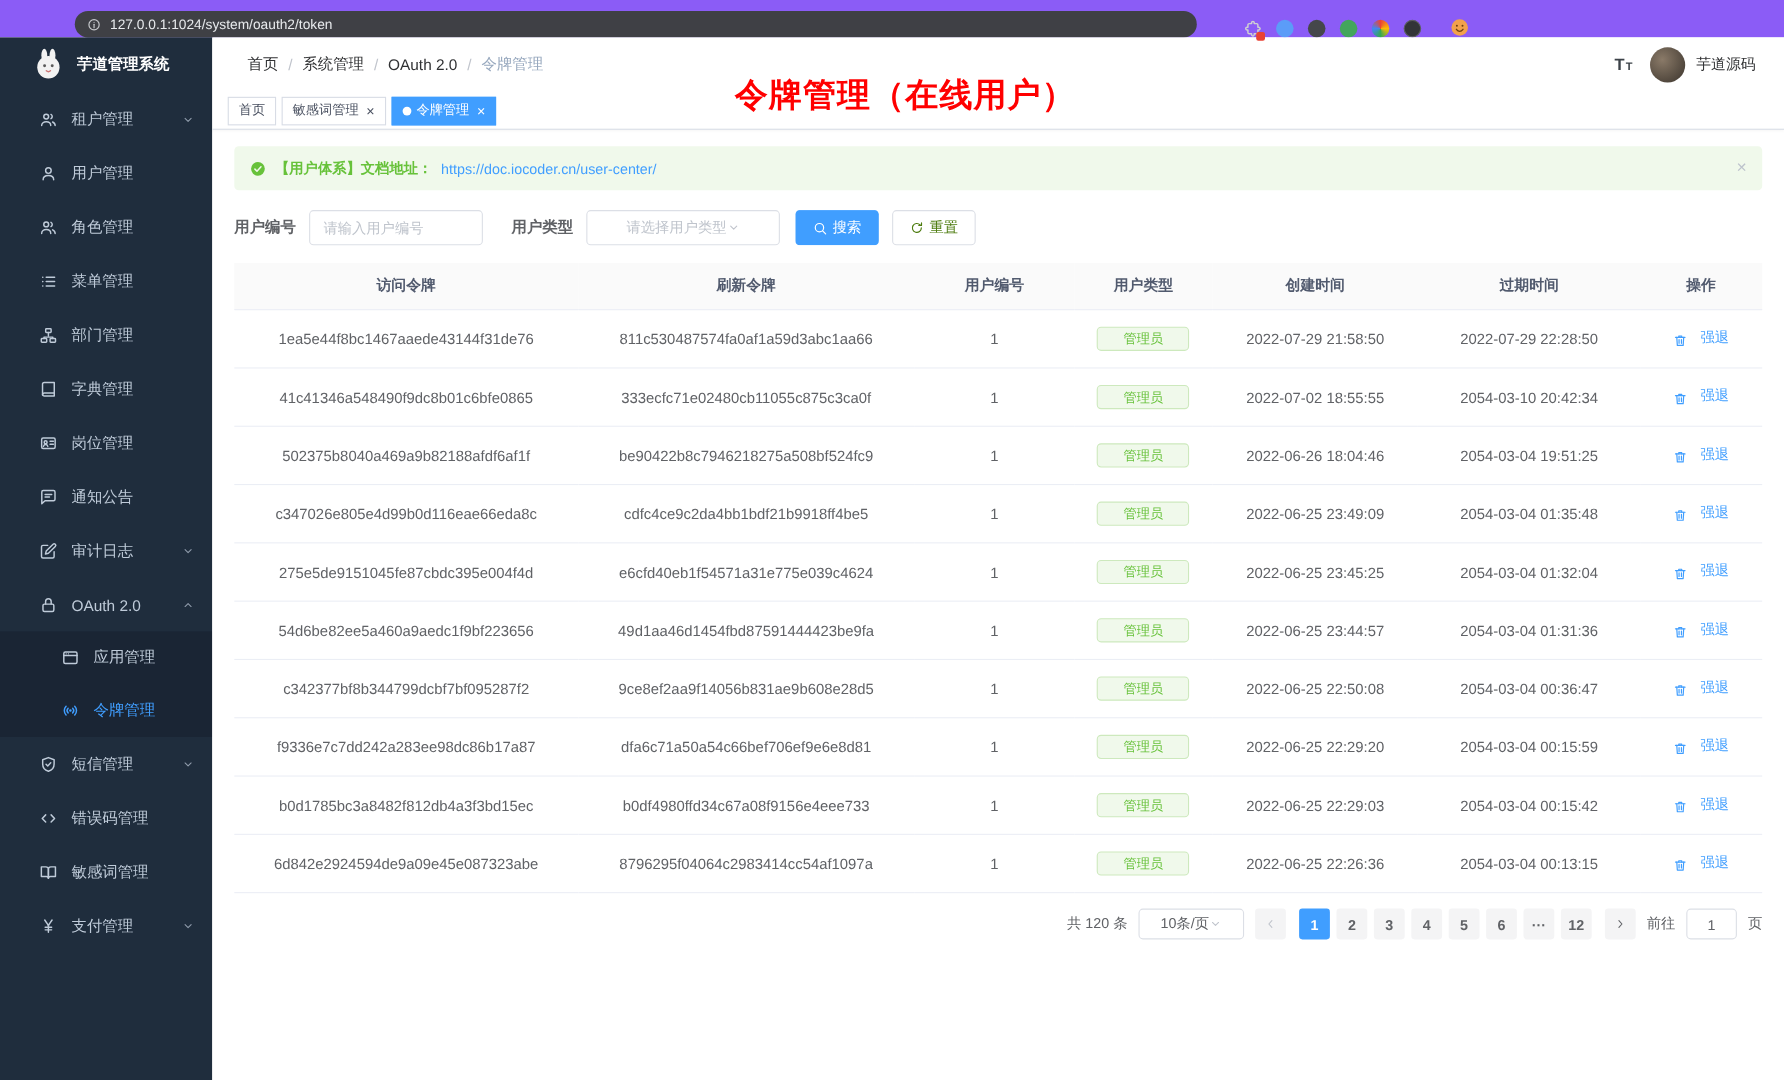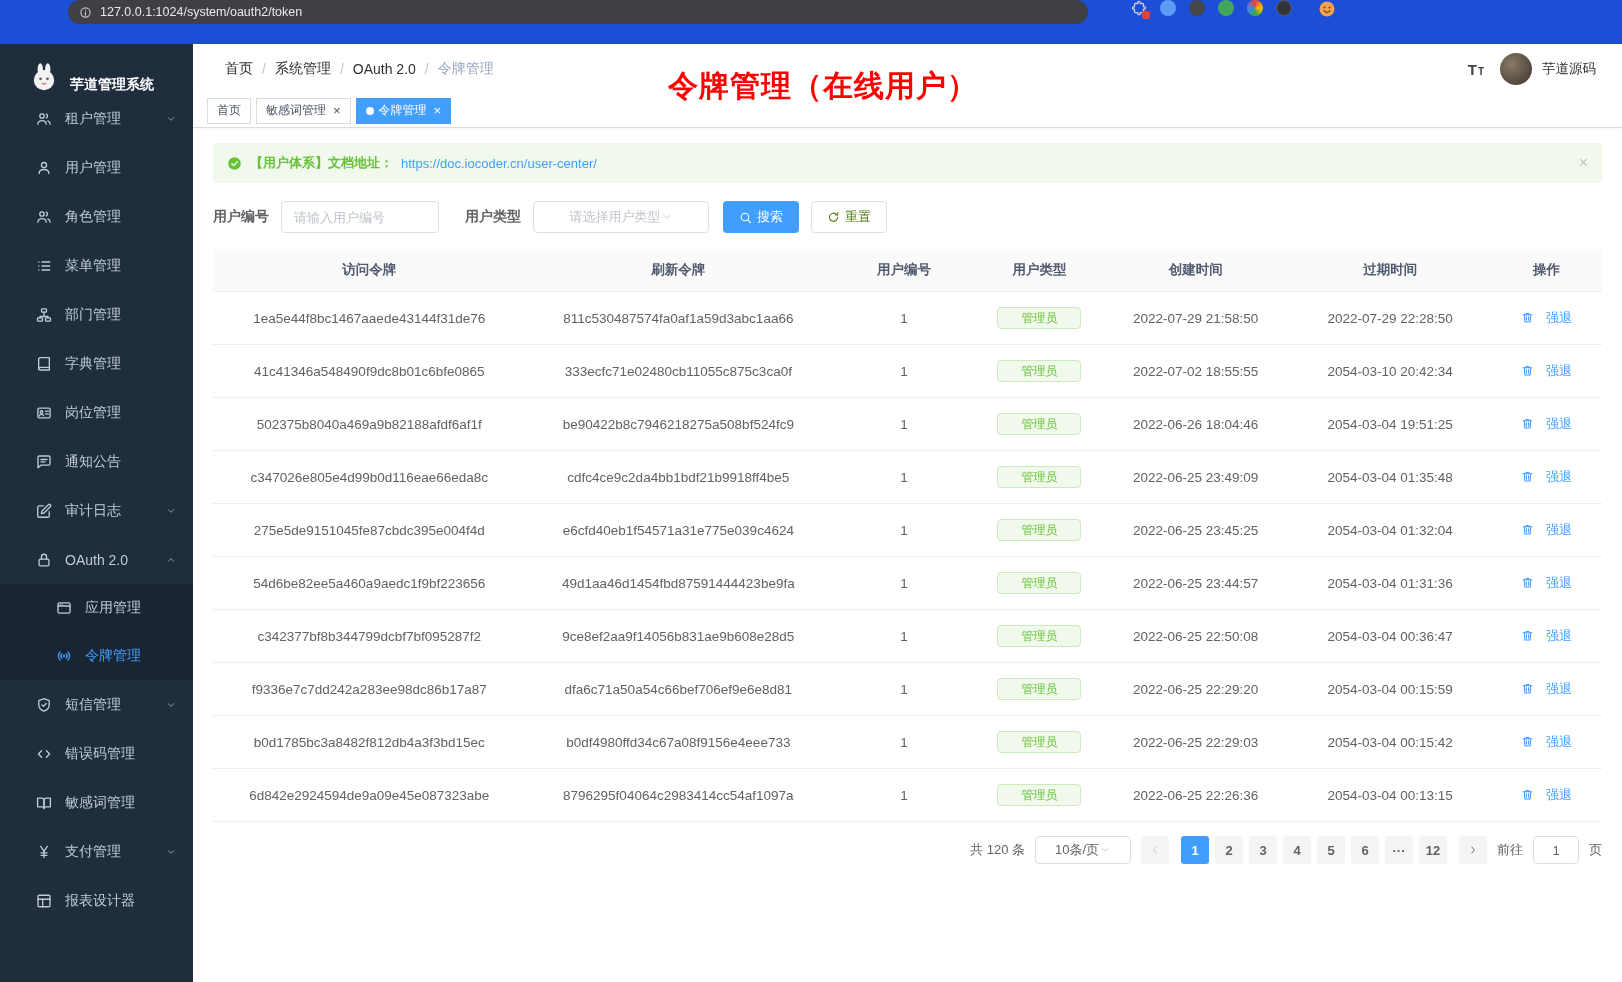--- a/index.html
+++ b/index.html
@@ -3,41 +3,41 @@
 <meta charset="utf-8">
 <title>令牌管理</title>
 <style>
   *{box-sizing:border-box;margin:0;padding:0}
   html,body{width:1622px;height:982px}
   body{font-family:"Liberation Sans","DejaVu Sans",sans-serif;background:#fff;overflow:hidden;position:relative;-webkit-font-smoothing:antialiased}
   .ic{display:inline-flex}
   .ic svg{width:1em;height:1em;display:block}
 
   
-  .browser-bar{height:44px;background:#1d4ed8;display:flex;align-items:flex-start;padding:0 12px;gap:13px;flex-shrink:0}
+  .browser-bar{height:34px;background:#8b5cf6;display:flex;align-items:flex-end;padding:0 12px;gap:13px;flex-shrink:0}
   .b-ic{display:flex;font-size:16px;color:#d2d2d4;cursor:pointer}
   .b-ic.dim{color:#707075}
   .url-pill{width:1020px;height:24px;background:#3f4045;border-radius:13px;display:flex;align-items:center;padding:0 11px;gap:8px;margin:0 4px;cursor:text}
   .url-pill .ic{font-size:13px;color:#c6c8cc}
   .url-text{color:#e8eaed;font-size:12.5px;white-space:nowrap}
   .ext-wrap{position:relative;display:flex;font-size:16px;color:#cfd0d2;cursor:pointer}
   .ext-badge{position:absolute;right:-3px;bottom:-3px;width:8px;height:8px;border-radius:2px;background:#e94235}
   .ext-dot{width:16px;height:16px;border-radius:50%;cursor:pointer;flex-shrink:0}
   .d-blue{background:#5b9cf8}
   .d-dark{background:#45474b}
   .d-green{background:#43a55c}
   .d-rainbow{background:conic-gradient(#ea4335,#fbbc05,#34a853,#4285f4,#ea4335)}
   .d-dark2{background:#323438;border:1px solid #5a5c60}
   .smiley{width:18px;height:18px}
   .smiley svg{width:100%;height:100%}
 
   
   .app{display:flex;height:948px}
   .sidebar{width:193px;background:#1f2d3d;display:flex;flex-direction:column;flex-shrink:0;overflow:hidden}
-  .logo{height:50px;display:flex;align-items:flex-end;padding-left:28px;gap:10px;cursor:pointer}
+  .logo{height:50px;display:flex;align-items:center;padding-left:28px;gap:10px;cursor:pointer}
   .logo-img{width:32px;height:32px;display:flex}
   .logo-img svg{width:100%;height:100%}
   .logo-title{color:#fff;font-size:14px;font-weight:700;white-space:nowrap}
   .menu{flex:1;overflow:hidden}
   .menu-item{height:49px;display:flex;align-items:center;padding:0 16px 0 36px;gap:13px;color:#bfcbd9;font-size:14px;cursor:pointer;white-space:nowrap}
   .menu-item .ic{font-size:16px;flex-shrink:0}
   .menu-item .chev{margin-left:auto;font-size:12px;color:#8f9bab}
   .chev.up svg{transform:rotate(180deg)}
   .submenu{background:#1a2534}
   .menu-item.sub{padding-left:56px;height:48px}
@@ -86,21 +86,21 @@
   .select.sm{width:96px;height:28px;padding:0 4px;font-size:13px}
   .btn{display:inline-flex;align-items:center;gap:5px;height:32px;padding:0 15px;border-radius:4px;font-size:13px;border:1px solid transparent;cursor:pointer;font-family:inherit}
   .btn .ic{font-size:13px}
   .btn.primary{background:#409eff;color:#fff;margin-right:12px}
   .btn.plain{background:#fff;border-color:#dcdfe6;color:#4d7c0f}
 
   .tbl{width:100%;border-collapse:collapse;table-layout:fixed}
   .tbl th{background:#fafafa;color:#515a6e;font-weight:700;font-size:13.5px;padding:12px 4px;border-bottom:1px solid #ebeef5;text-align:center;white-space:nowrap}
   .tbl td{color:#606266;font-size:13.5px;padding:15px 4px;text-align:center;border-bottom:1px solid #ebeef5;white-space:nowrap;overflow:hidden;text-overflow:ellipsis}
   .badge{display:inline-block;background:#f0f9eb;border:1px solid #cde9bd;color:#67c23a;font-size:12px;line-height:20px;padding:0 23px;border-radius:4px}
-  .action-link{display:inline-flex;align-items:center;gap:12px;color:#409eff;font-size:13px;cursor:pointer}
+  .action-link{display:inline-flex;align-items:flex-end;gap:12px;color:#409eff;font-size:13px;cursor:pointer}
   .action-link .ic{font-size:13px}
 
   .pager{display:flex;align-items:center;justify-content:flex-end;margin-top:14px;gap:10px;font-size:13px;color:#606266}
   .pages{display:flex;gap:6px;margin:0 2px}
   .page-btn{min-width:28px;height:28px;padding:0 4px;background:#f4f4f5;border-radius:3px;display:inline-flex;align-items:center;justify-content:center;font-weight:700;color:#606266;cursor:pointer}
   .page-btn.active{background:#409eff;color:#fff}
   .page-btn.nav .ic{font-size:12px}
   .page-btn.nav.prev{color:#c0c4cc}
   .goto-input{width:46px;height:28px;border:1px solid #dcdfe6;border-radius:4px;text-align:center;font-size:13px;color:#606266;outline:none;font-family:inherit}
 
@@ -377,30 +377,20 @@
               <path d="M7.6 13.4h8.8M7.6 17h8.8"></path>
             </svg>
           </span>
           <span class="mi-label">支付管理</span>
           <span class="ic chev">
             <svg viewBox="0 0 24 24" fill="none" stroke="currentColor" stroke-width="2" stroke-linecap="round" stroke-linejoin="round">
               <path d="M6.5 9.2L12 14.7l5.5-5.5"></path>
             </svg>
           </span>
         </div>
-        <div class="menu-item">
-          <span class="ic">
-            <svg viewBox="0 0 24 24" fill="none" stroke="currentColor" stroke-width="2" stroke-linecap="round" stroke-linejoin="round">
-              <rect x="3" y="3.4" width="18" height="17.2" rx="2"></rect>
-              <path d="M3 9.4h18"></path>
-              <path d="M10 9.4v11.2"></path>
-            </svg>
-          </span>
-          <span class="mi-label">报表设计器</span>
-        </div>
       </nav>
   </aside>
 
   <div class="main">
 
     <header class="topbar">
       <span class="ham">
           <svg viewBox="0 0 24 24" fill="none" stroke="currentColor" stroke-width="2" stroke-linecap="round" stroke-linejoin="round">
             <path d="M3.5 5.5h17"></path>
             <path d="M3.5 12h11"></path>

